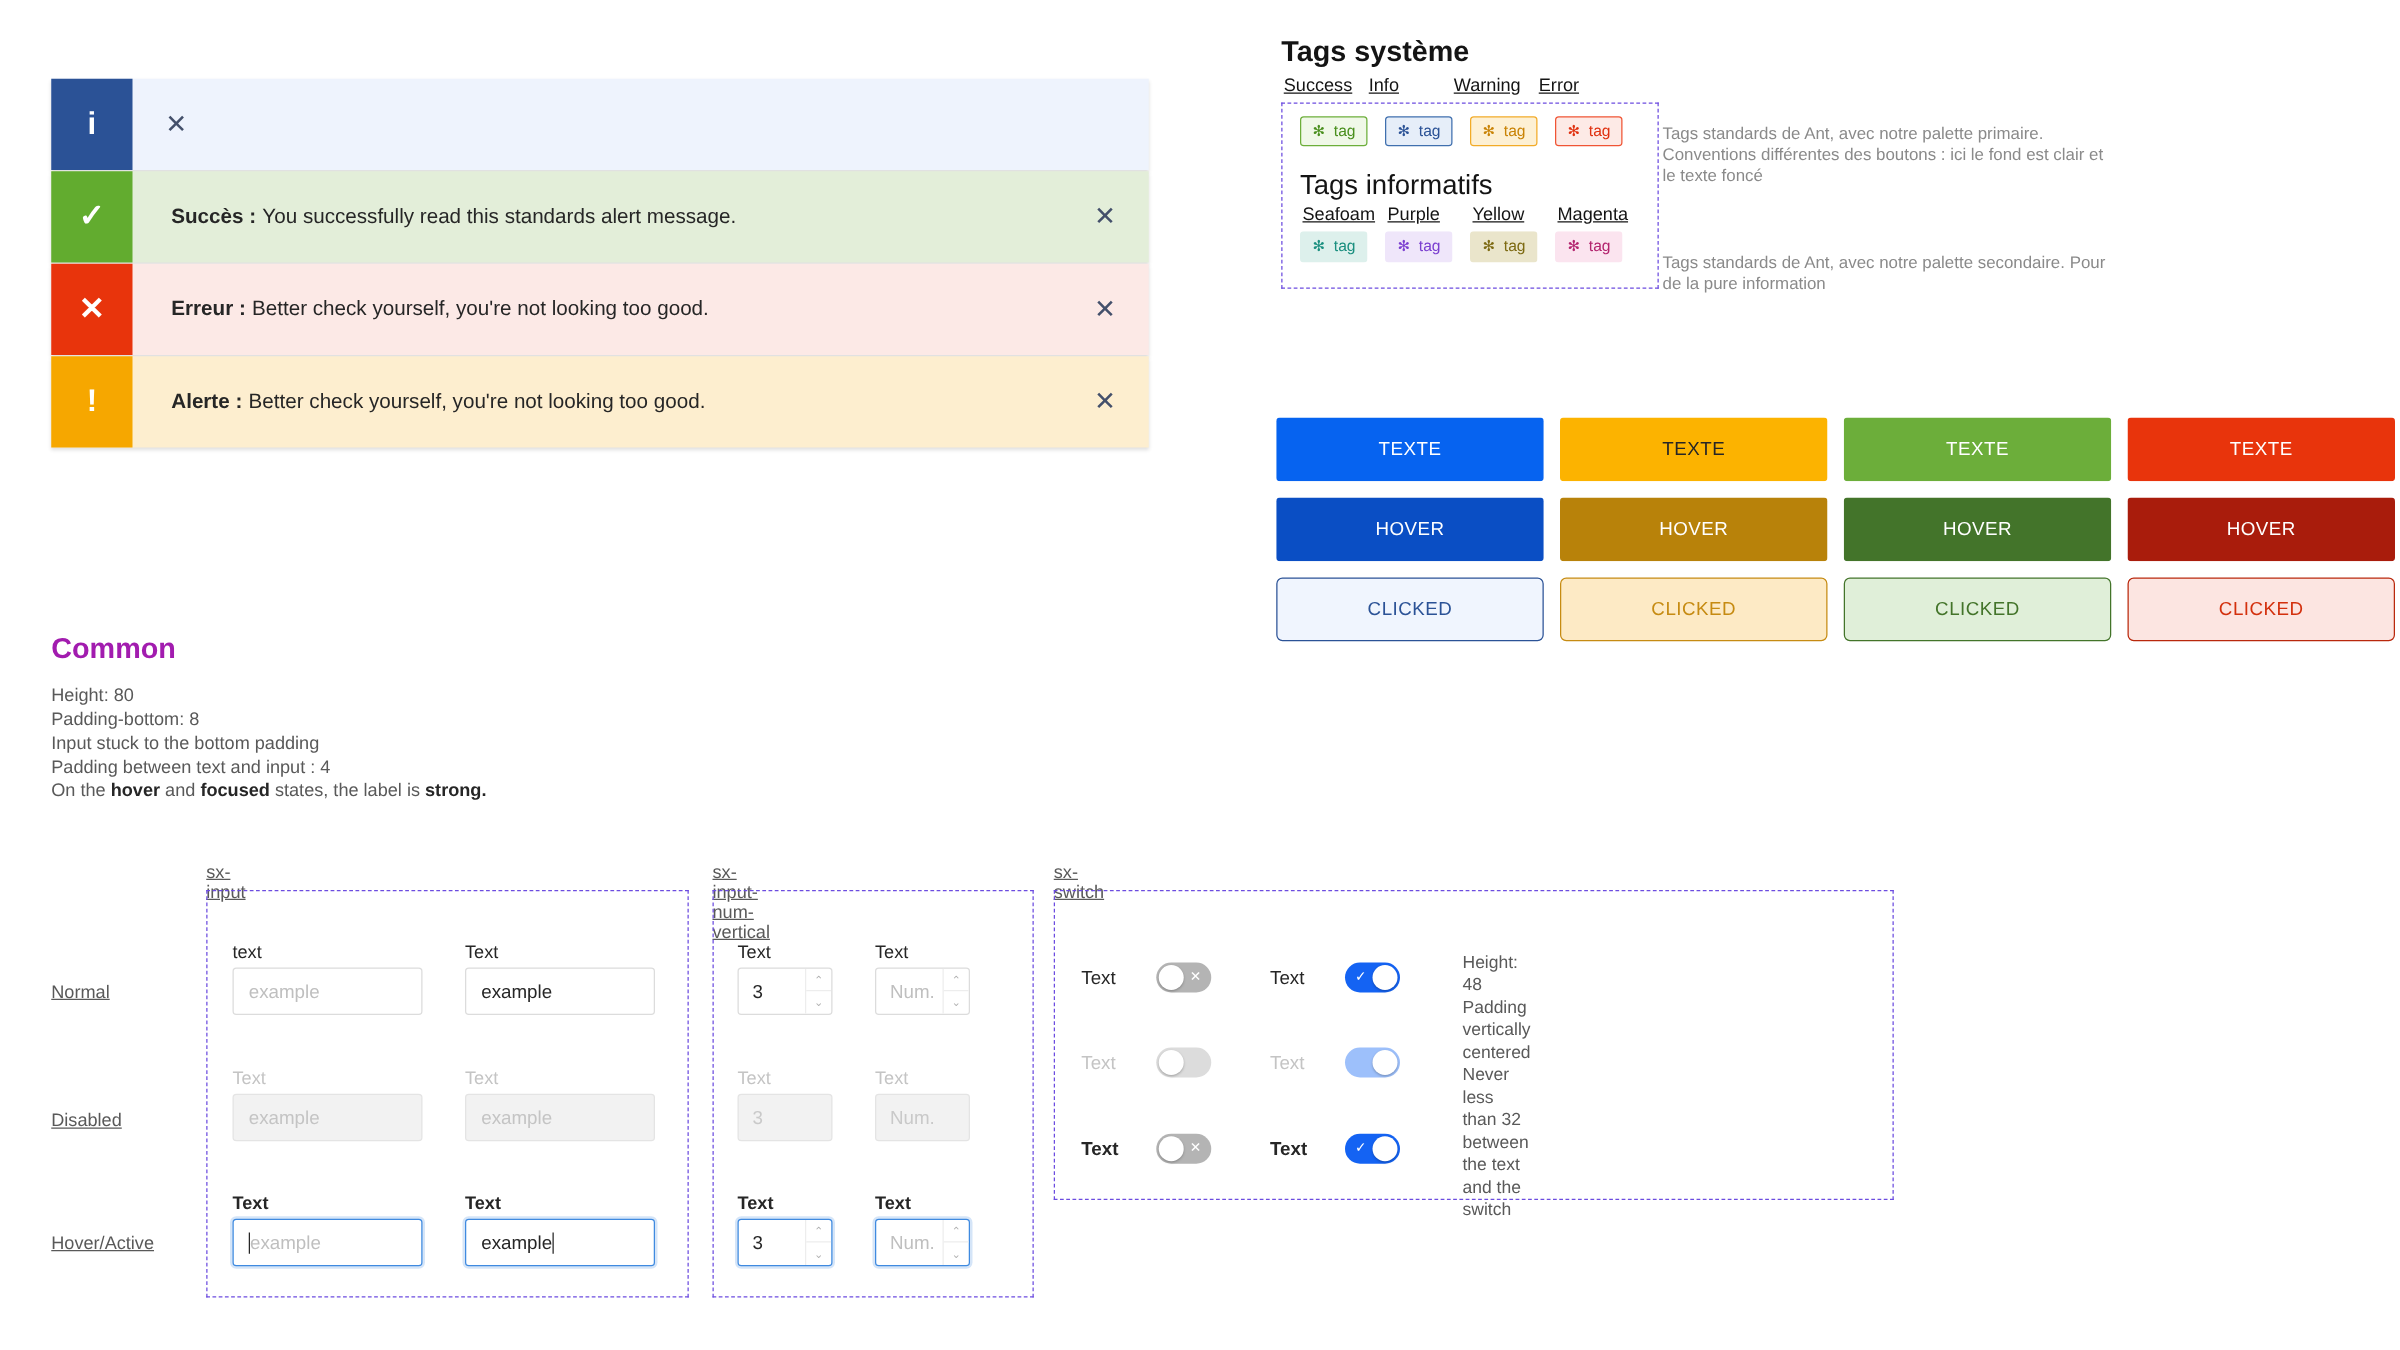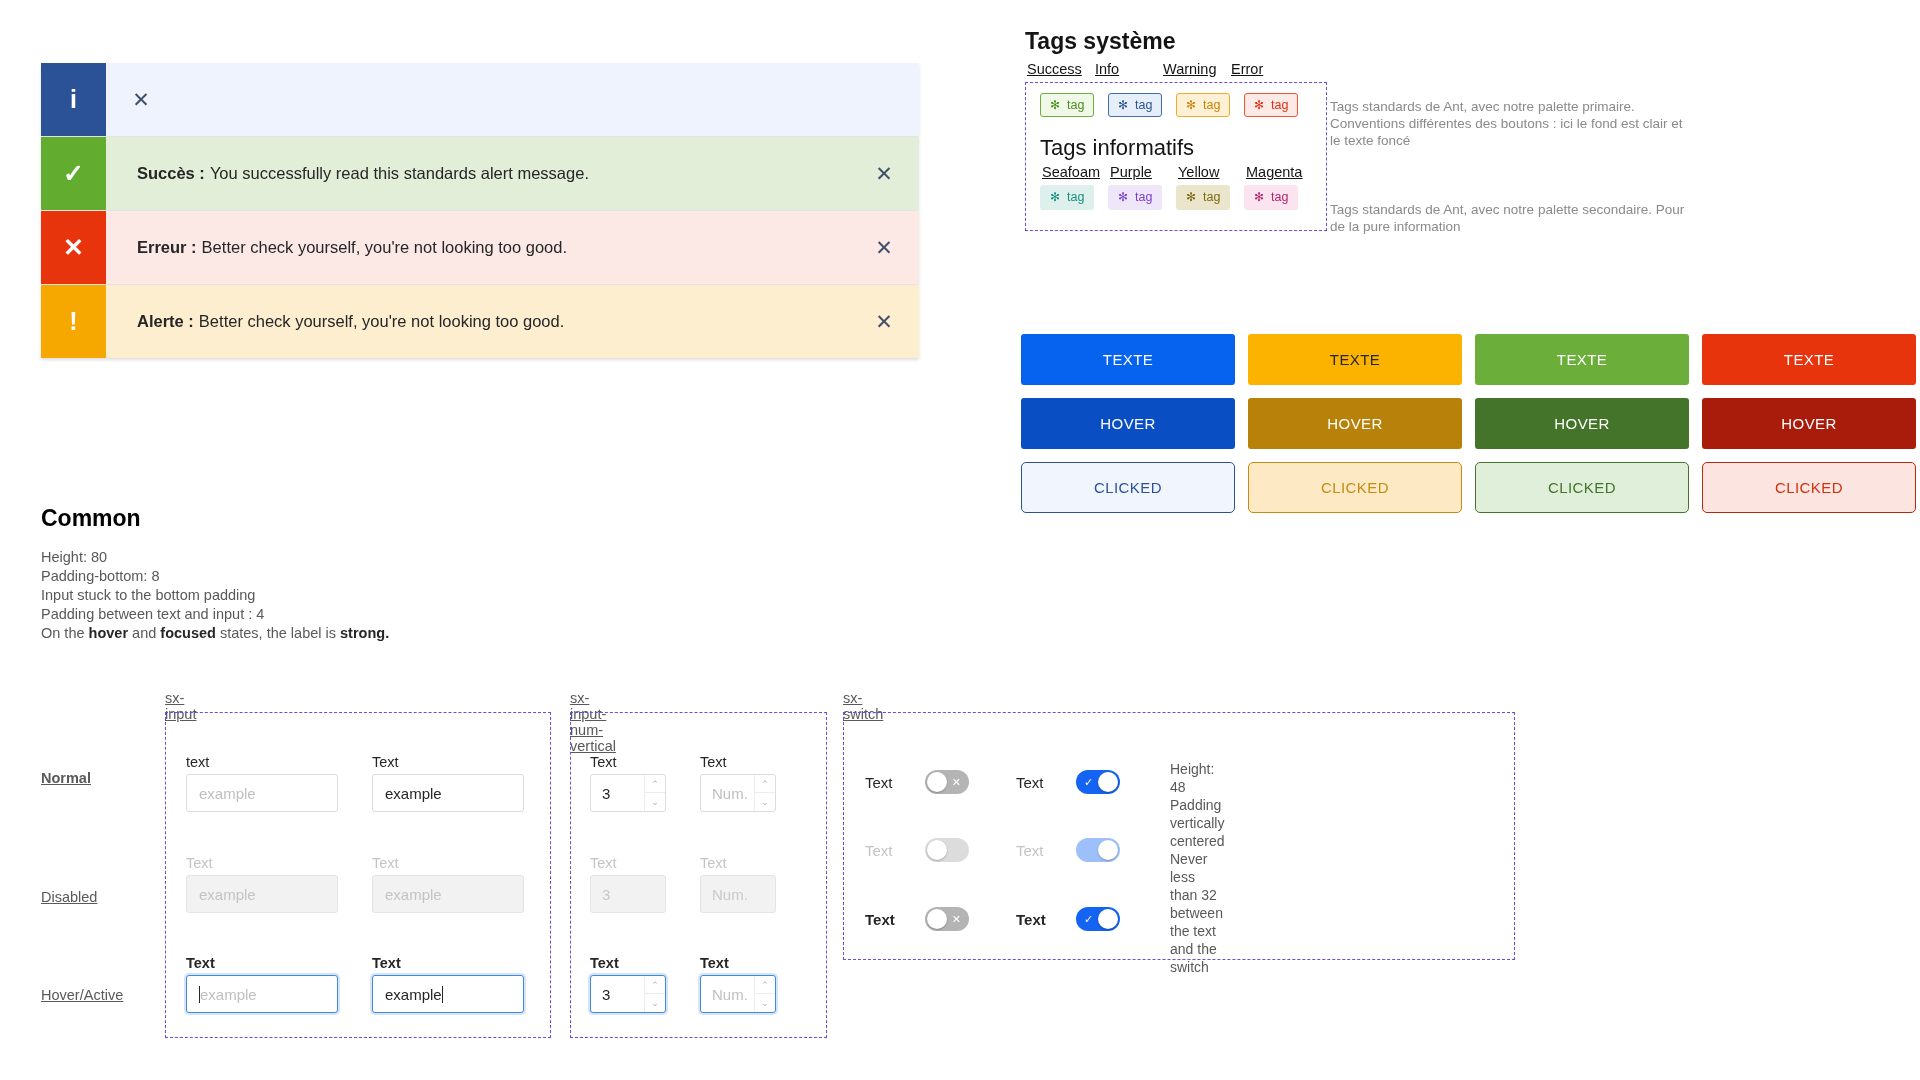--- a/index.html
+++ b/index.html
@@ -39,21 +39,21 @@
   .a-succ  { background: #e3eed9; }
   .a-succ  .alert-icon { background: #62ac2f; }
   .a-err   { background: #fce9e6; }
   .a-err   .alert-icon { background: #e8340c; }
   .a-warn  { background: #fdeecf; }
   .a-warn  .alert-icon { background: #f6a700; }
 
   
   .common { position: absolute; left: 41px; top: 505px; width: 520px; }
   .common h2 {
-    margin: 0 0 16px 0; font-size: 23px; font-weight: bold; color: #000000;
+    margin: 0 0 16px 0; font-size: 23px; font-weight: bold; color: #a21caf;
   }
   .common-lines { font-size: 14.5px; line-height: 19px; color: #595959; }
   .common-lines b { color: #262626; font-weight: bold; }
 
   
   .tags-wrap { position: absolute; left: 1025px; top: 28px; }
   .tags-title-1 {
     font-size: 23px; font-weight: bold; color: #141414; margin: 0 0 6px 0;
   }
   .tags-title-2 {
@@ -332,21 +332,21 @@
     <div class="btn clicked" id="b-c-2" style="background: rgb(224, 239, 217); color: rgb(67, 116, 42); border: 1.5px solid rgb(67, 116, 42);">CLICKED</div>
     <div class="btn clicked" id="b-c-3" style="background: rgb(252, 229, 225); color: rgb(211, 48, 13); border: 1.5px solid rgb(185, 40, 12);">CLICKED</div>
   </div>
 
   <div class="form-section">
 
     <div class="sec-label" style="left:165px; top:0;">sx-input</div>
     <div class="sec-label" style="left:570px; top:0;">sx-input-num-vertical</div>
     <div class="sec-label" style="left:843px; top:0;">sx-switch</div>
 
-    <div class="row-label" style="top:80px;font-weight:bold;">Normal</div>
+    <div class="row-label" style="top:96px;">Normal</div>
     <div class="row-label" style="top:199px;">Disabled</div>
     <div class="row-label" style="top:297px;">Hover/Active</div>
 
     <div class="dash-box" style="left:165px; top:22px; width:386px; height:326px;"></div>
     <div class="dash-box" style="left:570px; top:22px; width:257px; height:326px;"></div>
     <div class="dash-box" style="left:843px; top:22px; width:672px; height:248px;"></div>
 
     <div class="fld" style="left:186px; top:64px;">
       <div class="fld-label">text</div>
       <div class="txtbox ph">example</div>

